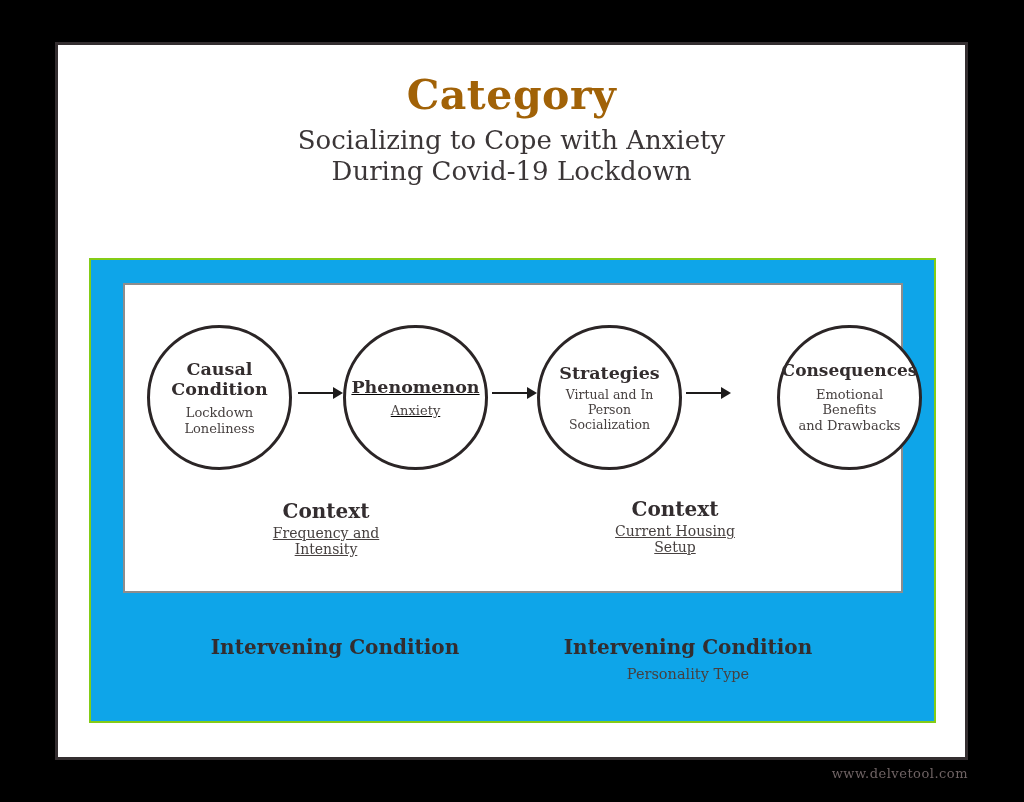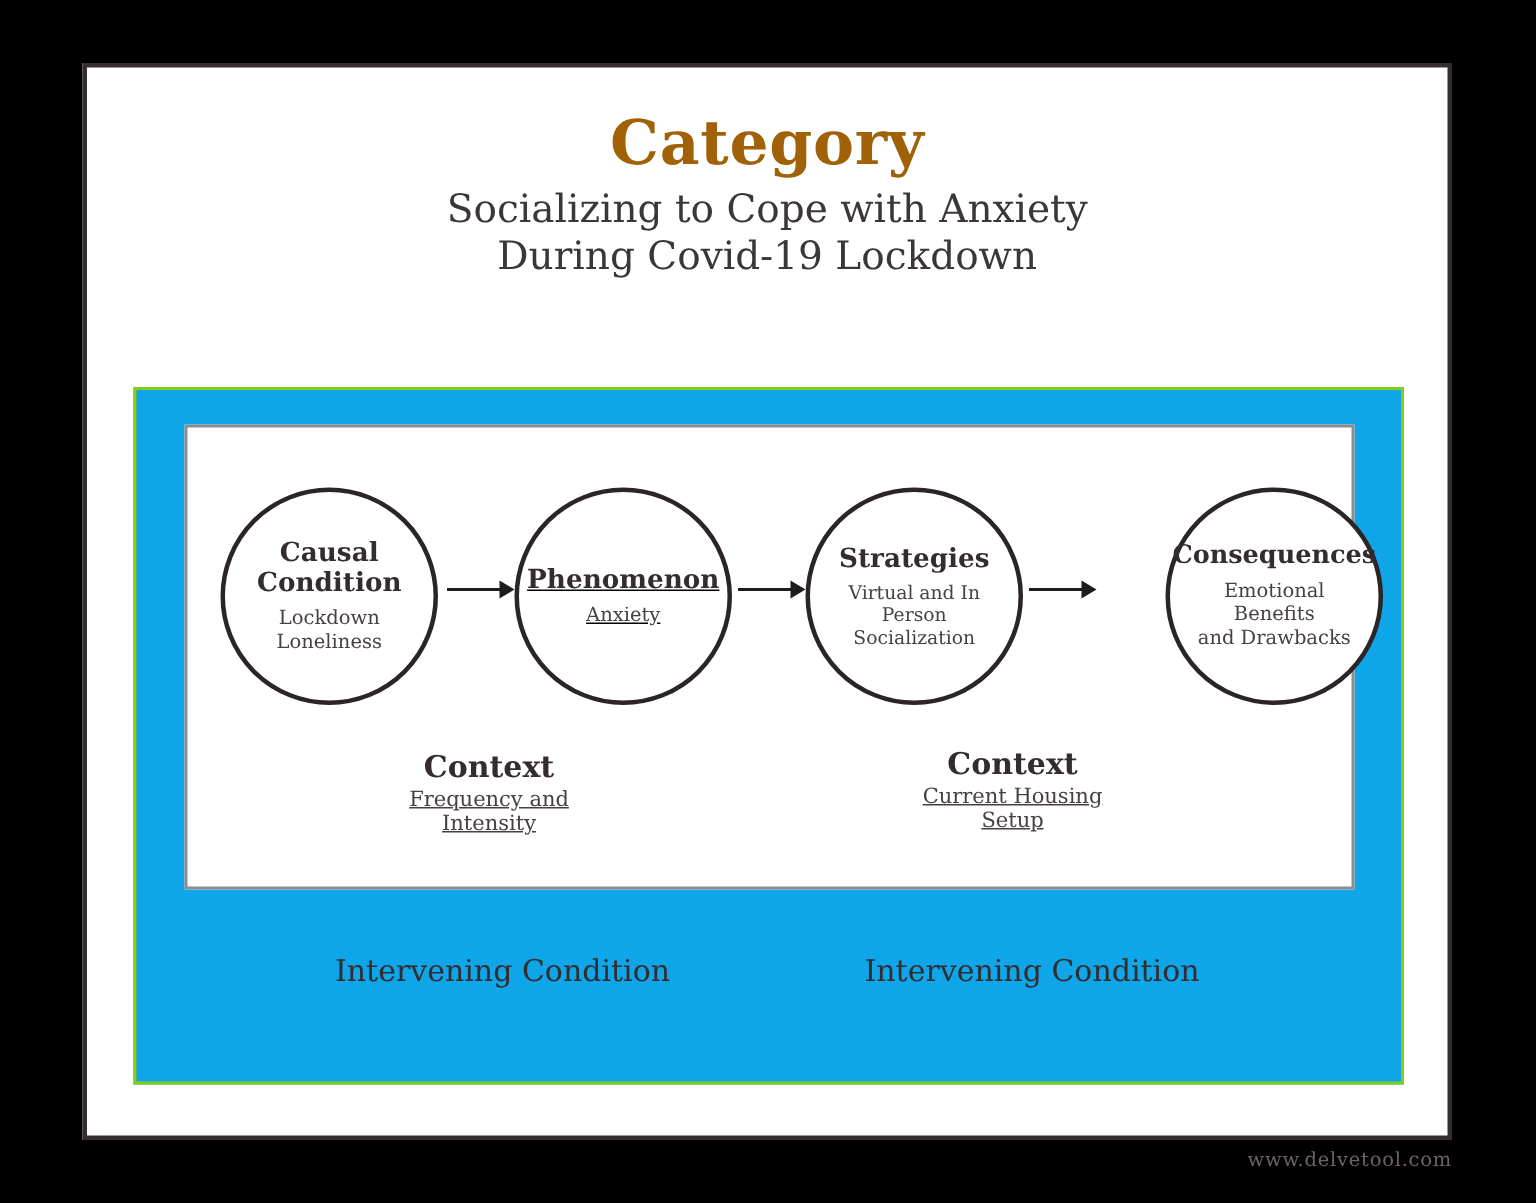--- a/index.html
+++ b/index.html
@@ -69,21 +69,21 @@
   .context-sub {
     font-size:14px; color:#46403f; line-height:1.15; margin-top:2px;
     white-space:pre-line;
     text-decoration:underline;
   }
   .intervening {
     position:absolute; width:320px; text-align:center;
   }
   .intervening-left  { left:84px;  top:375px; }
   .intervening-right { left:437px; top:375px; }
-  .intervening-heading { font-size:20px; font-weight:normal; color:#332d2f; }
+  .intervening-heading { font-size:20px; font-weight:bold; color:#332d2f; }
   .intervening-sub { font-size:14.5px; color:#46403f; margin-top:7px; }
   .watermark {
     position:absolute; right:56px; top:766px;
     font-size:13px; color:#6f6364; letter-spacing:0.5px;
   }
 </style>
 </head>
 <body>
 
 <div class="page">
@@ -140,19 +140,20 @@
       </div>
 
     </div>
 
     <div class="intervening intervening-left">
       <div class="intervening-heading">Intervening Condition</div>
     </div>
 
     <div class="intervening intervening-right">
       <div class="intervening-heading">Intervening Condition</div>
+      <div class="intervening-sub">Personality Type</div>
     </div>
 
   </div>
 
 </div>
 
 <div class="watermark">www.delvetool.com</div>
 
 </body></html>

